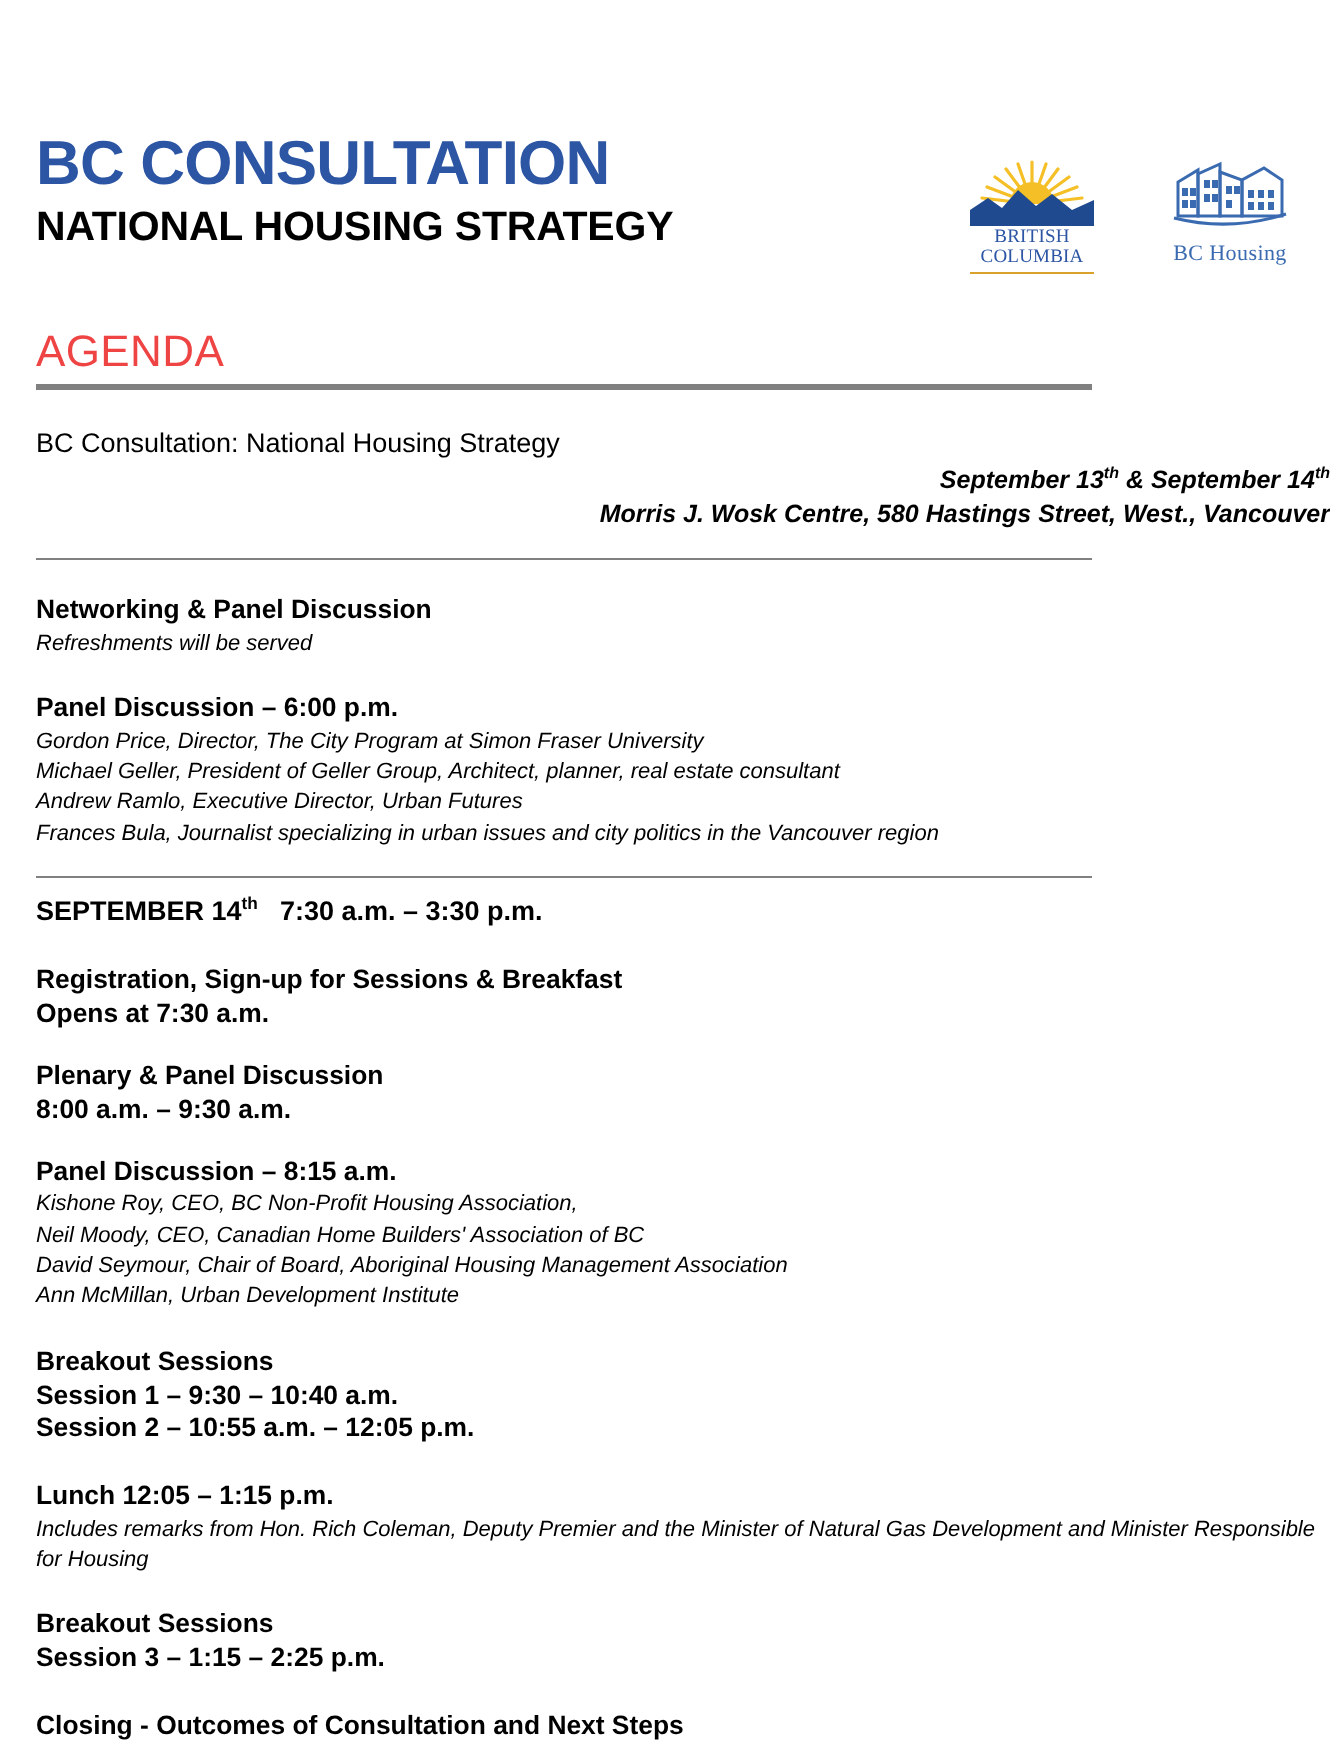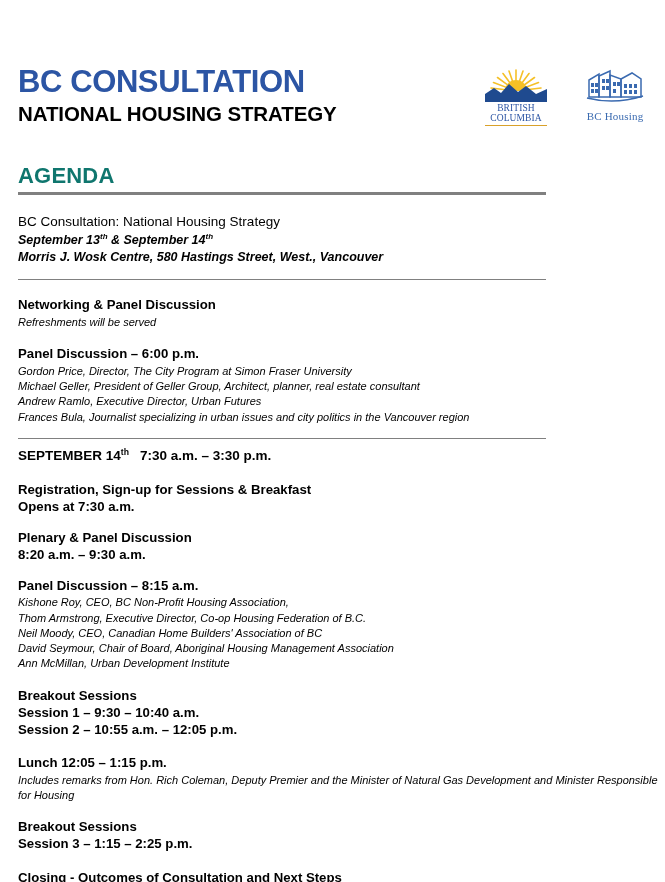--- a/index.html
+++ b/index.html
@@ -49,21 +49,21 @@
     color: #000000;
     letter-spacing: -0.1px;
     line-height: 1.15;
     margin: 3px 0 0 0;
     white-space: nowrap;
   }
 
   
   .logos {
     position: absolute;
-    top: 31px;
+    top: 42px;
     left: 480px;
     display: flex;
     align-items: flex-start;
     gap: 24px;
   }
   .logo { text-align: center; }
 
   .bc-gov-logo { width: 72px; }
   .bc-gov-mark { display: block; }
   .bc-gov-text {
@@ -93,22 +93,22 @@
     letter-spacing: 0.2px;
   }
 
   
   .body-area {
     padding: 0 0 0 18px;
   }
 
   .agenda-heading {
     font-size: 22px;
-    font-weight: bold;
-    color: #0f766e;
+    font-weight: normal;
+    color: #ef4444;
     letter-spacing: 0.2px;
     margin: 36px 0 0 0;
     line-height: 1.1;
   }
   .rule-thick {
     height: 3px;
     background: #808080;
     width: 528px;
     margin: 4px 0 0 0;
   }
@@ -125,20 +125,21 @@
     margin: 19px 0 0 0;
     line-height: 1.25;
   }
   .event-date,
   .event-venue {
     font-size: 12.5px;
     font-weight: bold;
     font-style: italic;
     line-height: 1.3;
     margin: 1px 0 0 0;
+    text-align: right;
   }
 
   .spacer-before-rule { height: 13px; }
 
   .day-header {
     font-size: 13.5px;
     font-weight: bold;
     margin: 9px 0 0 0;
     line-height: 1.25;
   }
@@ -297,28 +298,27 @@
       <span>SEPTEMBER 14</span><sup>th</sup><span class="day-time">7:30 a.m. – 3:30 p.m.</span>
     </div>
 
     <div class="block">
       <div class="block-title">Registration, Sign-up for Sessions &amp; Breakfast</div>
       <div class="block-line">Opens at 7:30 a.m.</div>
     </div>
 
     <div class="block tight">
       <div class="block-title">Plenary &amp; Panel Discussion</div>
-      <div class="block-line">8:20 a.m. – 9:30 a.m.</div>
+      <div class="block-line">8:00 a.m. – 9:30 a.m.</div>
     </div>
 
     <div class="block tight">
       <div class="block-title">Panel Discussion – 8:15 a.m.</div>
       <ul class="roster">
         <li>Kishone Roy, CEO, BC Non-Profit Housing Association,</li>
-        <li>Thom Armstrong, Executive Director, Co-op Housing Federation of B.C.</li>
         <li>Neil Moody, CEO, Canadian Home Builders' Association of BC</li>
         <li>David Seymour, Chair of Board, Aboriginal Housing Management Association</li>
         <li>Ann McMillan, Urban Development Institute</li>
       </ul>
     </div>
 
     <div class="block">
       <div class="block-title">Breakout Sessions</div>
       <div class="block-line">Session 1 – 9:30 – 10:40 a.m.</div>
       <div class="block-line">Session 2 – 10:55 a.m. – 12:05 p.m.</div>

